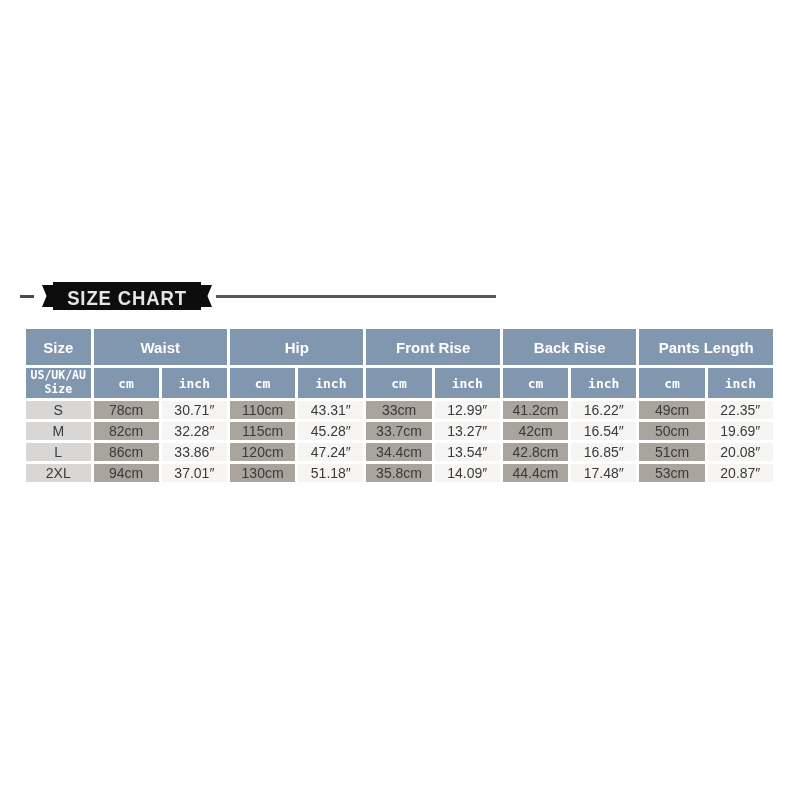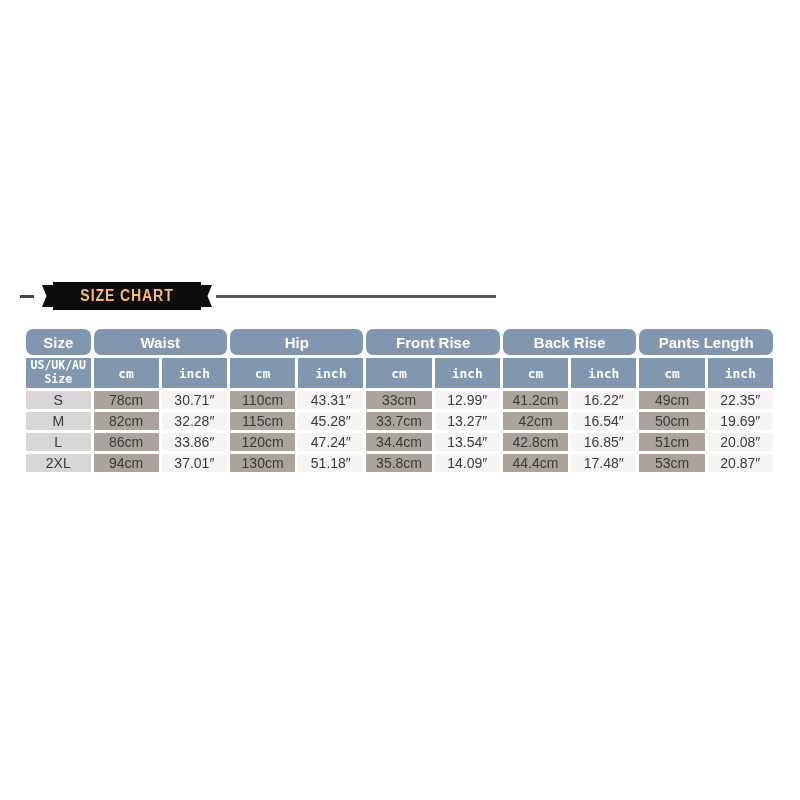--- a/index.html
+++ b/index.html
@@ -29,23 +29,23 @@
   .dash{
     width:14px;height:3px;
     background:#4a4a4a;
     margin-right:9px;
   }
   .ribbon{
     position:relative;
     margin-left:10px;
     width:148px;height:28px;
     background:var(--ribbon-bg);
-    color:#fdba74;
-    display:flex;align-items:center;justify-content:center;
-    font-weight:bold;font-size:16px;letter-spacing:1px;
+    color:#e5e5e5;
+    display:flex;align-items:flex-end;justify-content:center;
+    font-weight:bold;font-size:21px;letter-spacing:1px;
     transform:none;
   }
   .ribbon-label{display:inline-block;transform:scaleX(0.88);white-space:nowrap;}
   .tail{
     position:absolute;top:3px;
     width:12px;height:22px;
     background:var(--ribbon-bg);
   }
   .tail-left{
     left:-11px;
@@ -71,22 +71,21 @@
   }
   .size-table th,.size-table td{
     text-align:center;vertical-align:middle;padding:0;
     overflow:hidden;white-space:nowrap;
   }
   th.group{
     background:var(--header-bg);
     color:#ffffff;
     font-family:"Liberation Sans",sans-serif;
     font-weight:bold;font-size:15px;
-    height:26px;
-    border-radius:7px;
+    height:36px;
   }
   th.sub{
     background:var(--header-bg);
     color:#ffffff;
     font-family:"DejaVu Sans Mono",monospace;
     font-weight:bold;font-size:13px;
     height:30px;
   }
   th.corner{
     font-size:11.5px;line-height:1.2;

